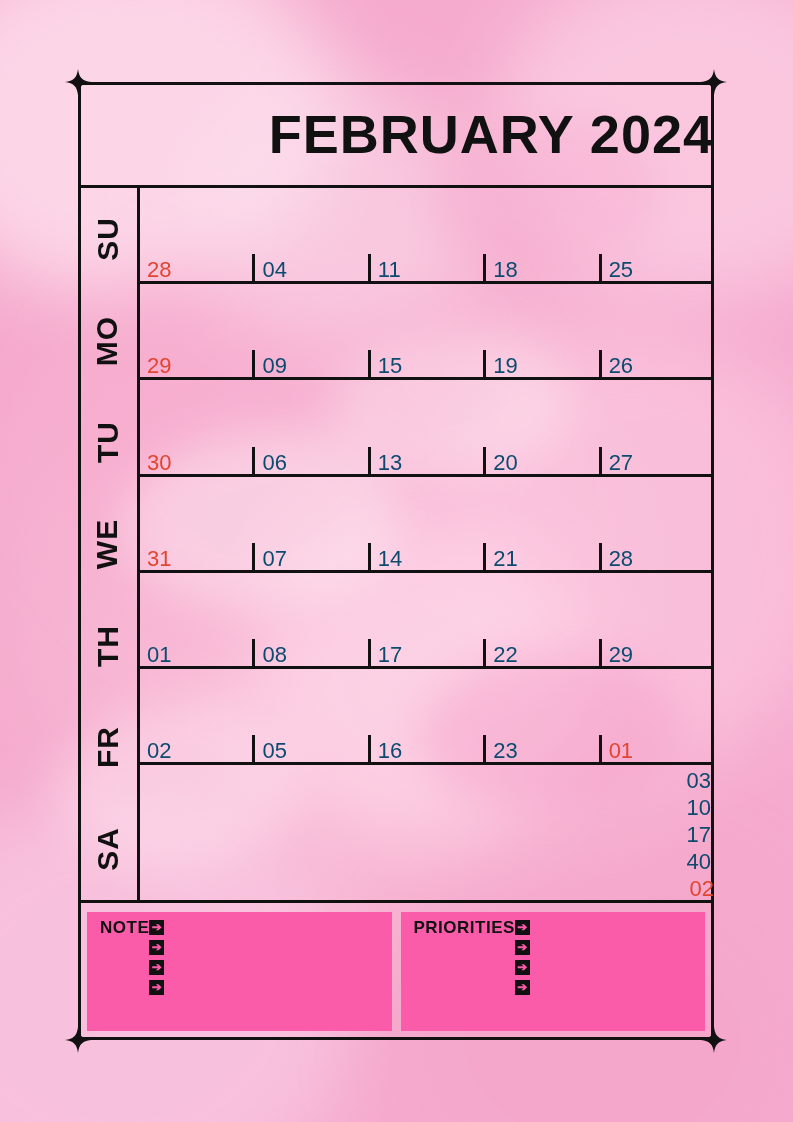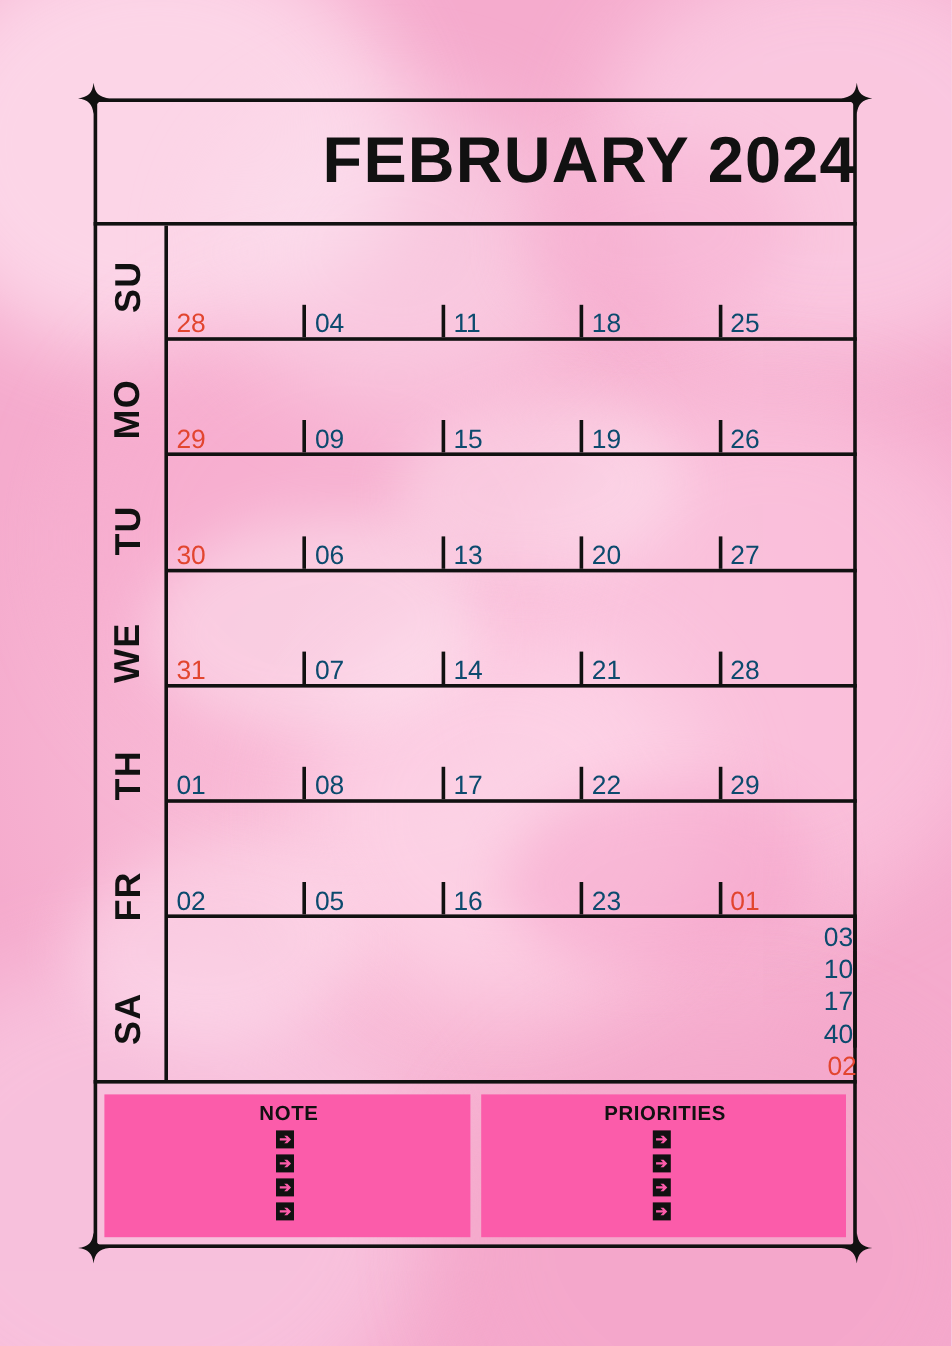--- a/index.html
+++ b/index.html
@@ -177,22 +177,21 @@
     padding: 9px;
     gap: 9px;
   }
   .panel {
     flex: 1 1 0;
     background: #fb5caa;
     border: 0;
     padding: 6px 10px 4px 13px;
     box-sizing: border-box;
     display: flex;
-    flex-direction: column;
-    align-items: center;
+    flex-direction: row;
   }
   .panel-title {
     font-size: 17px;
     font-weight: bold;
     color: #111;
     letter-spacing: .5px;
     margin-bottom: 2px;
   }
   .arrow-list {
     display: flex;

